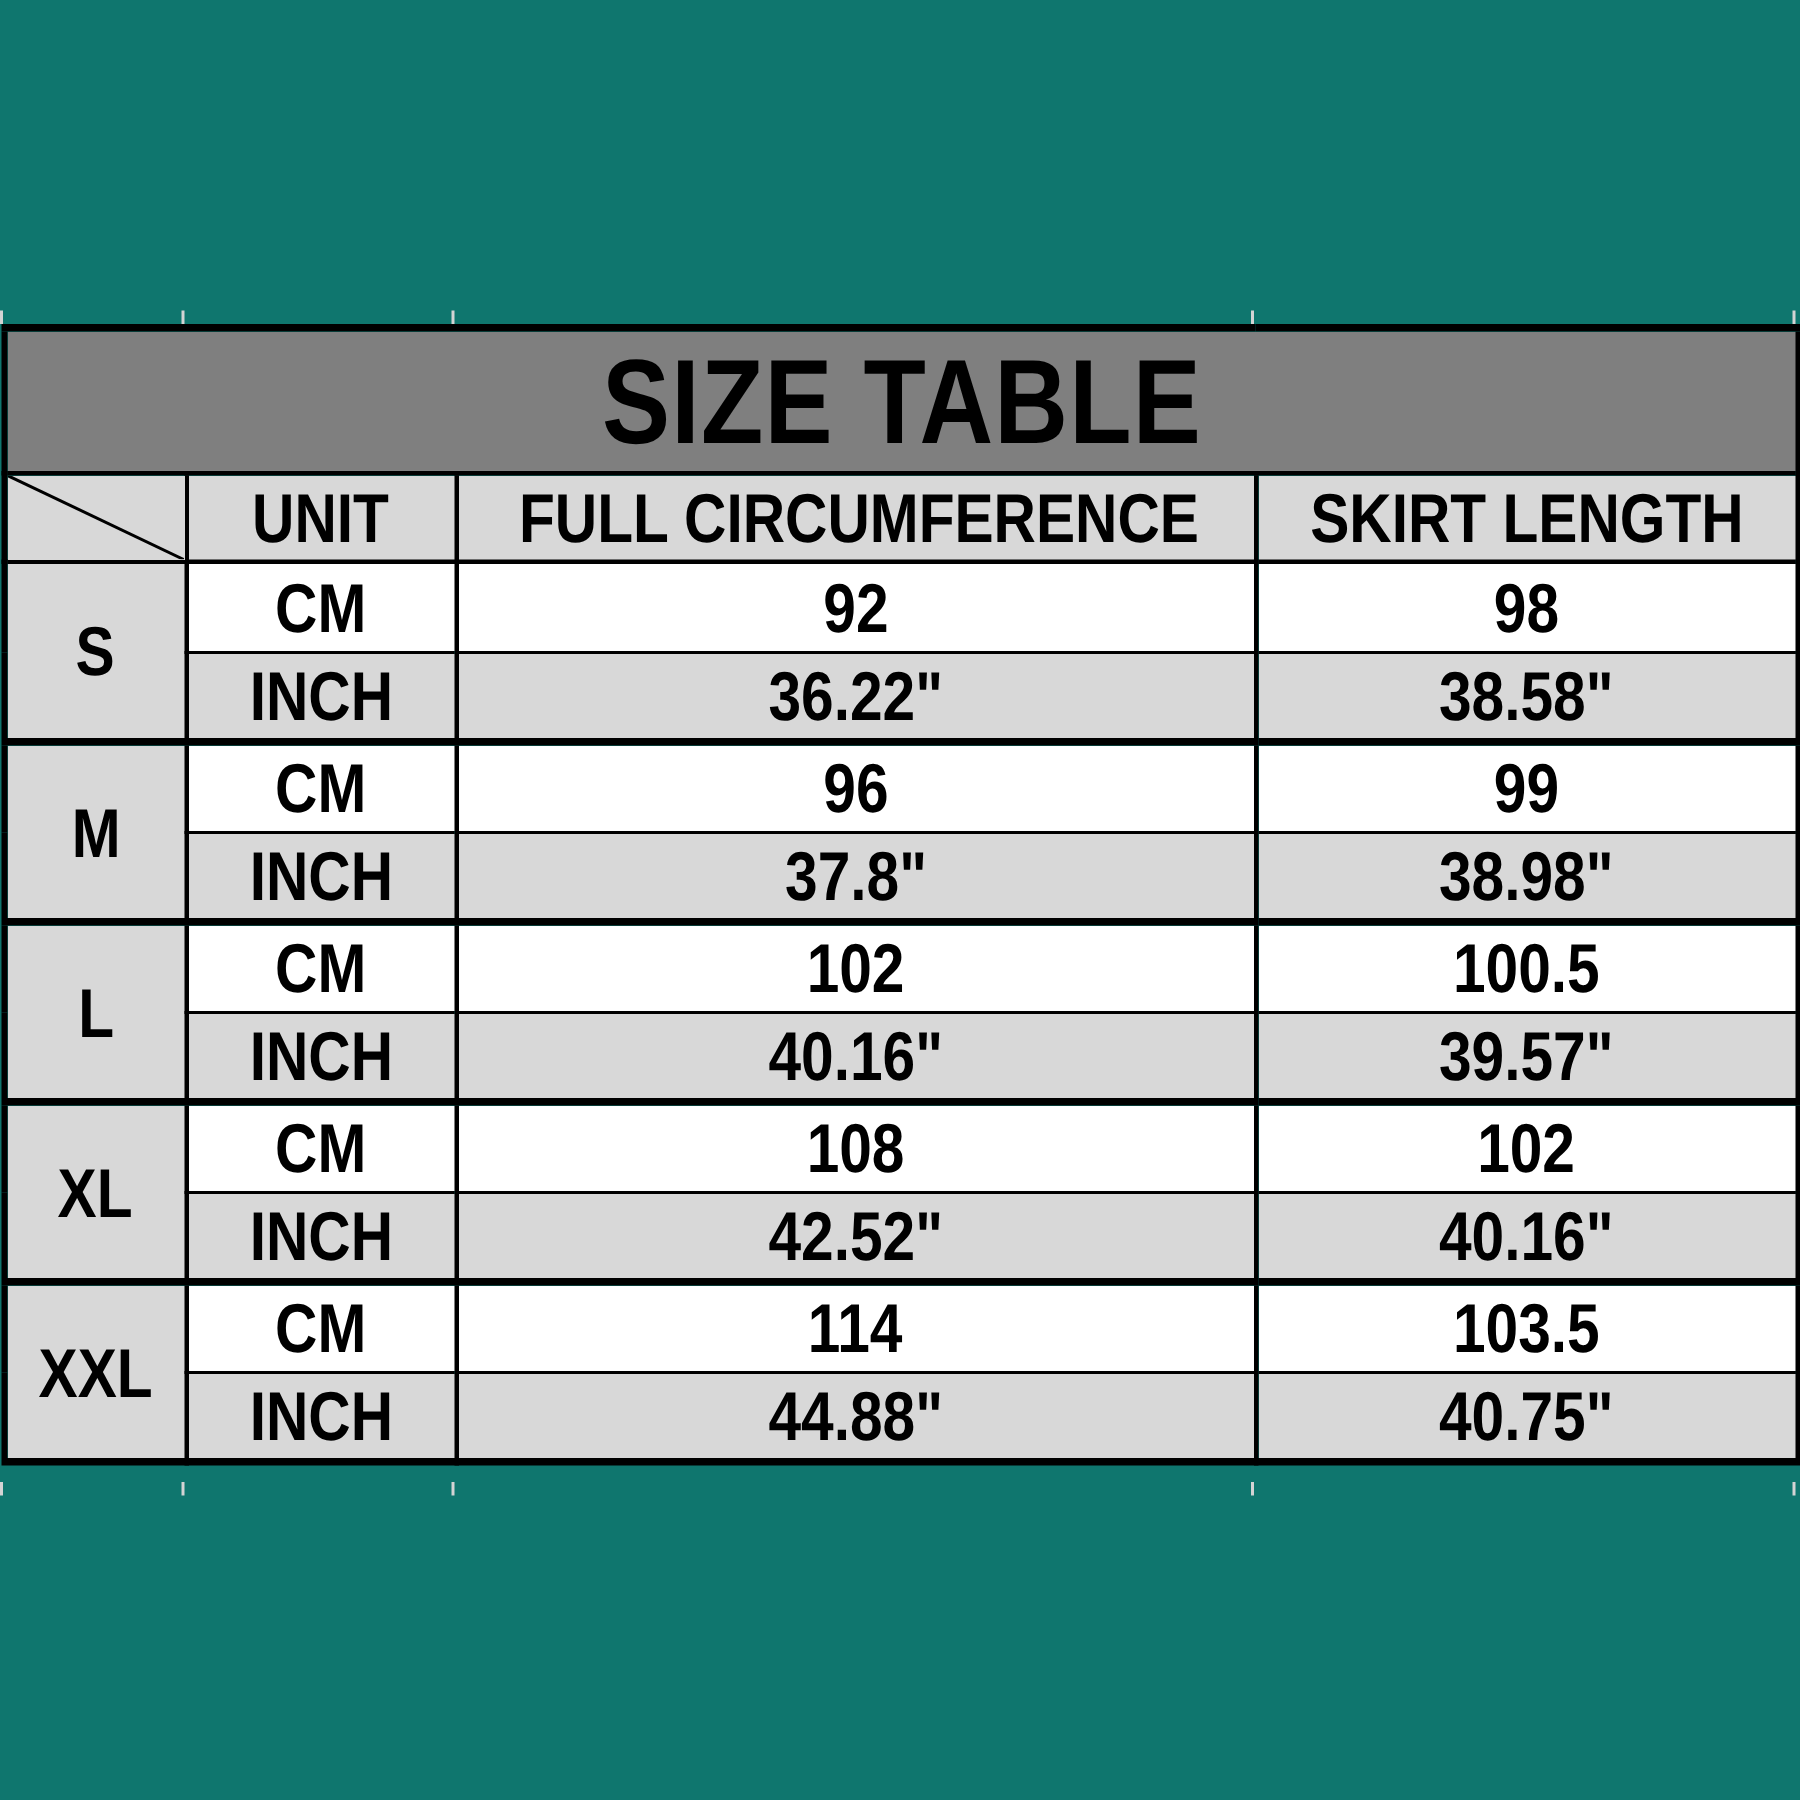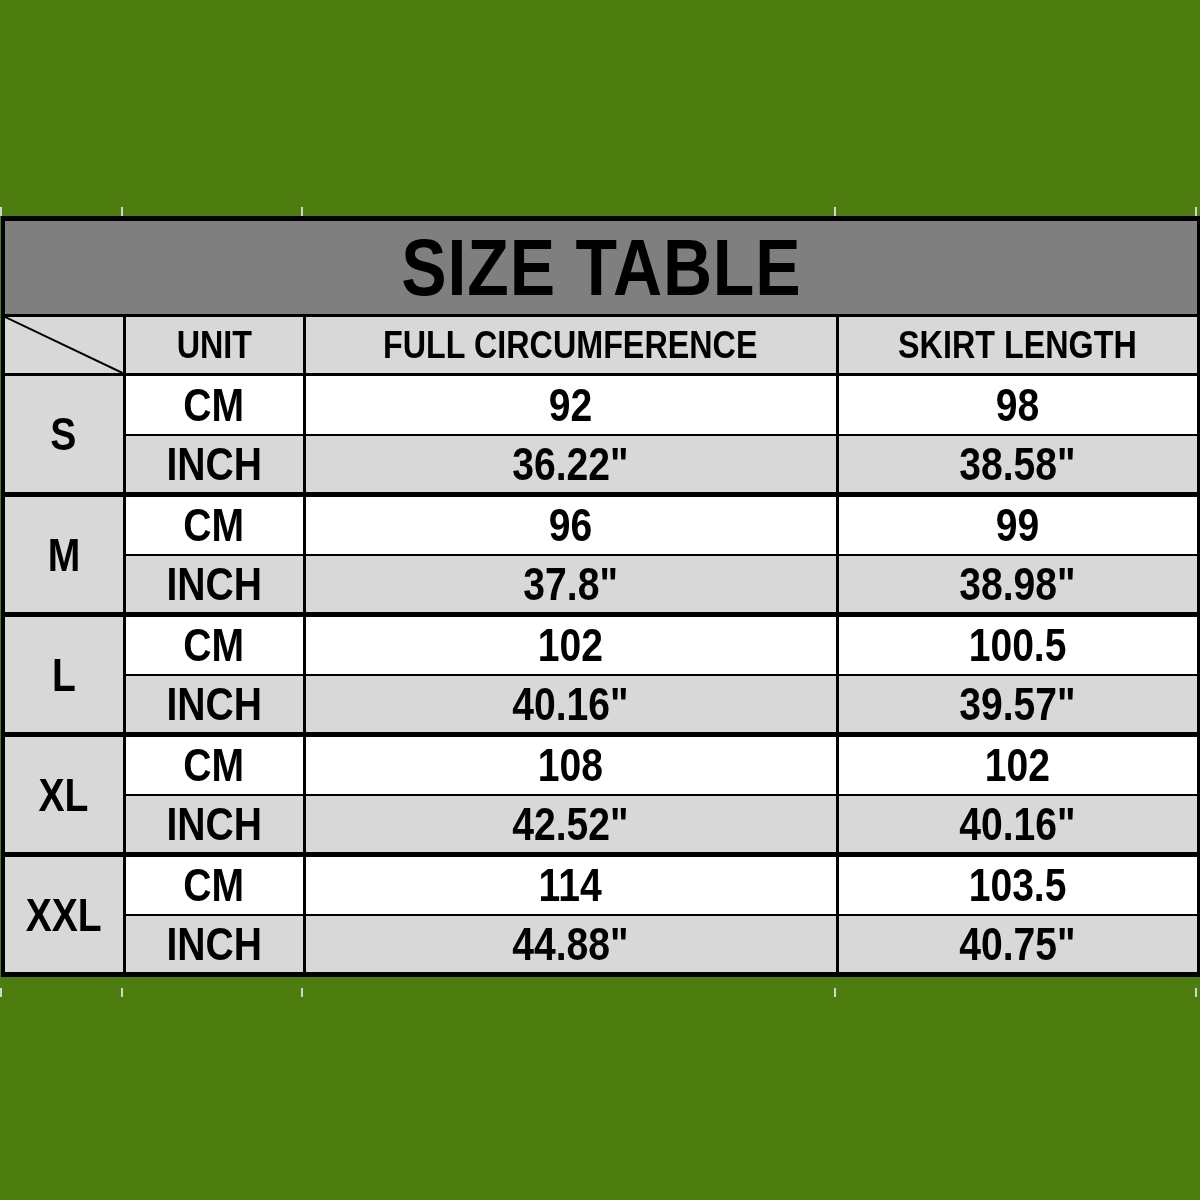--- a/index.html
+++ b/index.html
@@ -1,33 +1,33 @@
 <!DOCTYPE html>
 <html><head>
 <meta charset="utf-8">
 <style>
   html,body{margin:0;padding:0;background:#ffffff;}
   .canvas{
-    position:relative;width:1200px;height:1200px;background:#4d7c0f;overflow:hidden;
+    position:relative;width:1200px;height:1200px;background:#0f766e;overflow:hidden;
     font-family:"Liberation Sans",sans-serif;
   }
   table.size-table{
     position:absolute;left:1px;top:216px;width:1196px;
     border-collapse:collapse;table-layout:fixed;
     border:4px solid #000;border-top-width:5px;border-bottom-width:5px;
   }
   td{
     border:3px solid #000;text-align:center;vertical-align:middle;
     padding:0;color:#000;font-weight:bold;overflow:hidden;
   }
   .txt{display:inline-block;transform:scaleX(0.85);transform-origin:50% 50%;white-space:nowrap;}
   tr.banner-row{height:97px;}
   td.banner{background:#7f7f7f;border-bottom:3px solid #000;font-size:80px;letter-spacing:1px;}
   tr.header-row{height:59px;}
-  tr.header-row td{background:#d8d8d8;font-size:38px;}
+  tr.header-row td{background:#d8d8d8;font-size:46px;}
   td.diag{background:#ffffff;position:relative;padding:0;}
   svg.diag-line{position:absolute;left:0;top:0;width:100%;height:100%;display:block;}
   tbody tr{height:60px;}
   tbody td{font-size:46px;}
   td.size-cell{background:#d8d8d8;}
   tr.cm-row td{background:#ffffff;}
   tr.cm-row td.size-cell{background:#d8d8d8;}
   tr.inch-row td{background:#d8d8d8;}
   tr.cm-row td:not(.size-cell){border-bottom-width:2px;}
   tr.inch-row td{border-top-width:2px;margin-left:31px;}

